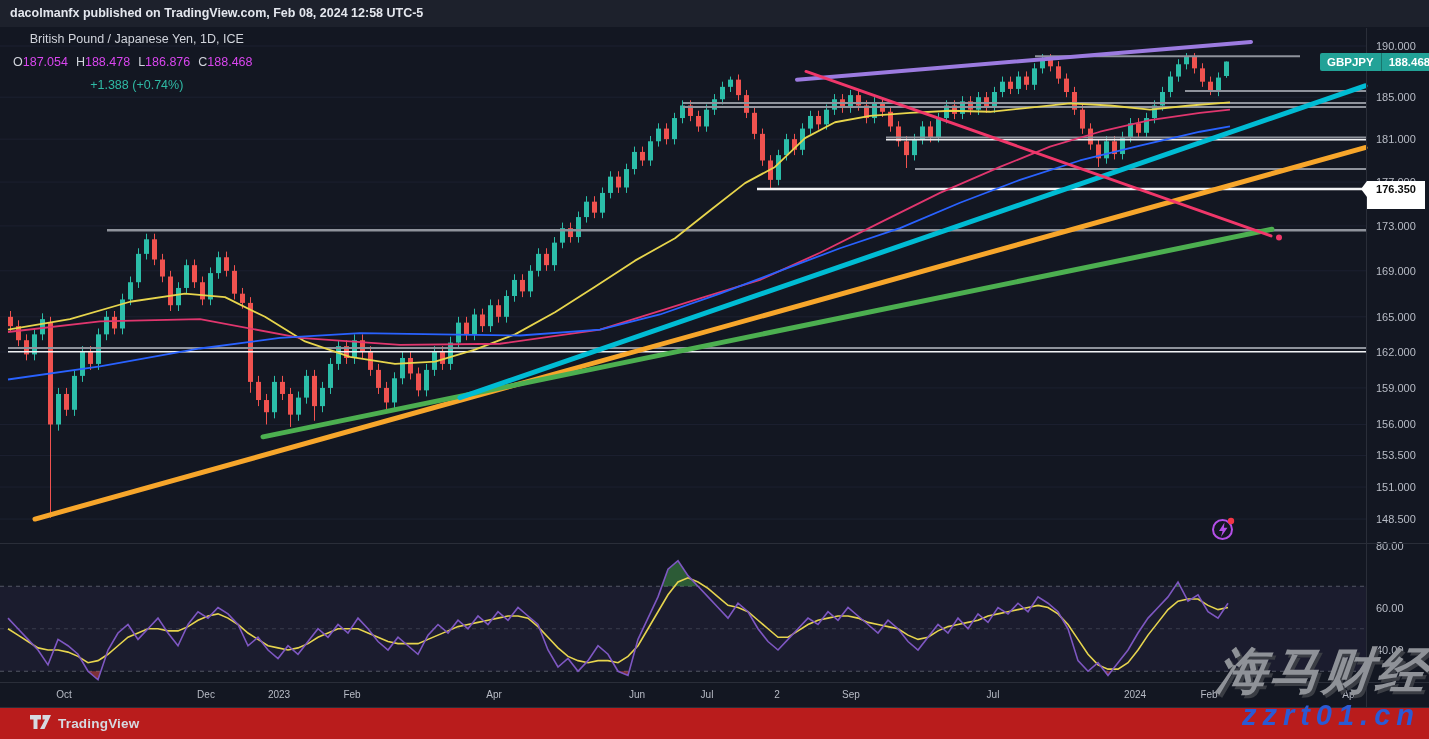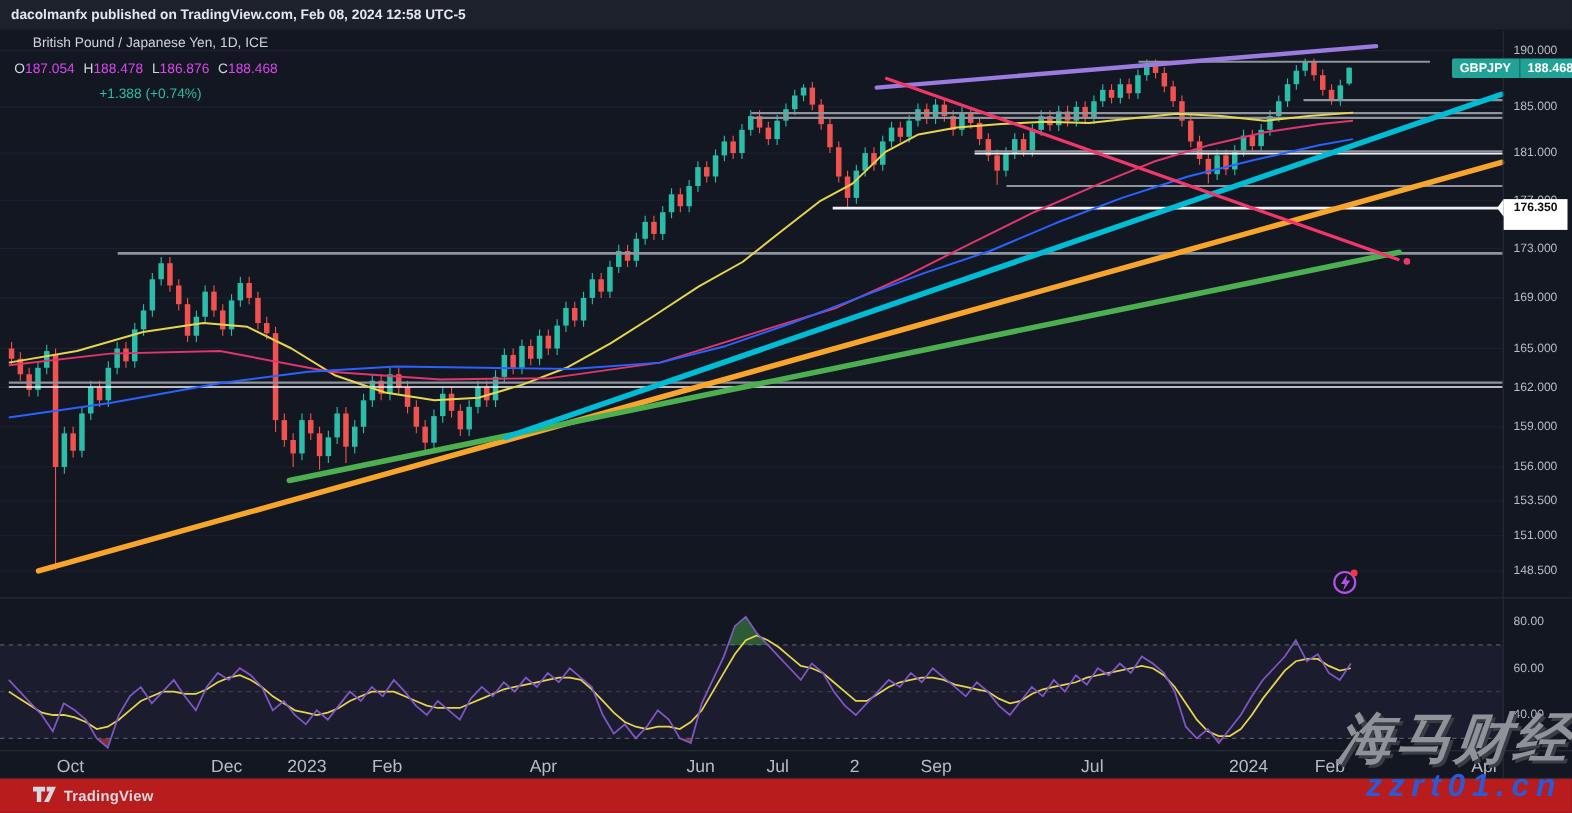--- a/index.html
+++ b/index.html
@@ -11,21 +11,21 @@
   .legend{position:absolute;left:13px;top:32px;z-index:15;font-size:12.5px;display:flex;gap:9px;align-items:center;white-space:nowrap;flex-direction:column;}
   .legend .title{color:#d1d4dc;}
   .legend .k{color:#d1d4dc;}
   .legend .v{color:#d946ef;}
   .legend .chg{color:#2fbaa5;}
   .price-axis{position:absolute;left:1367px;top:28px;width:62px;height:679px;z-index:5;}
   .axis-vline{position:absolute;left:1366px;top:28px;width:1px;height:679px;background:#2a2e39;z-index:6;}
   .ptick{position:absolute;left:9px;height:12px;line-height:12px;font-size:11px;color:#b8bcc6;white-space:nowrap;}
   .sep{position:absolute;left:0;width:1429px;height:1px;background:#2a2e39;z-index:7;}
   .time-axis{position:absolute;left:0;top:683px;width:1366px;height:24px;z-index:5;}
-  .ttick{position:absolute;top:6px;font-size:16px;color:#b8bcc6;transform:translateX(-50%);white-space:nowrap;}
+  .ttick{position:absolute;top:6px;font-size:10px;color:#b8bcc6;transform:translateX(-50%);white-space:nowrap;}
   .badge{position:absolute;left:1320px;top:53px;height:18px;display:flex;z-index:12;border-radius:2px;overflow:hidden;}
   .badge .cell{background:#22a297;color:#fff;font-size:11.5px;font-weight:700;line-height:18px;padding:0 7px;}
   .badge .cell.sym{border-right:1px solid rgba(0,0,0,.28);}
   .wlabel{position:absolute;left:1367px;top:181px;width:58px;height:28px;background:#fff;color:#0a0a0a;
           font-size:11px;font-weight:700;line-height:16px;text-align:center;z-index:12;}
   .wlabel:before{content:"";position:absolute;left:-6px;top:0;border-top:8px solid transparent;border-bottom:8px solid transparent;border-right:6px solid #fff;}
   .minds-icon{position:absolute;left:1210px;top:516px;width:26px;height:26px;z-index:12;}
   .footer{position:absolute;left:0;top:708px;width:1429px;height:31px;background:#b91c1c;z-index:20;
           display:flex;align-items:center;gap:7px;padding-left:30px;box-sizing:border-box;}
   .footer .brand{font-size:13.5px;font-weight:700;color:#d6d9e0;letter-spacing:.2px;}
@@ -416,21 +416,21 @@
     <div class="ptick" style="top: 148.05px;">177.000</div>
     <div class="ptick" style="top: 191.929px;">173.000</div>
     <div class="ptick" style="top: 236.834px;">169.000</div>
     <div class="ptick" style="top: 282.814px;">165.000</div>
     <div class="ptick" style="top: 318.037px;">162.000</div>
     <div class="ptick" style="top: 353.919px;">159.000</div>
     <div class="ptick" style="top: 390.484px;">156.000</div>
     <div class="ptick" style="top: 421.496px;">153.500</div>
     <div class="ptick" style="top: 453.017px;">151.000</div>
     <div class="ptick" style="top: 485.065px;">148.500</div>
-    <div class="ptick" style="top: 531px;">80.00</div>
+    <div class="ptick" style="top: 512px;">80.00</div>
     <div class="ptick" style="top: 573.5px;">60.00</div>
     <div class="ptick" style="top: 616px;">40.00</div>
   </div>
 <div class="time-axis" id="time-axis">
     <div class="ttick" style="left: 64px;">Oct</div>
     <div class="ttick" style="left: 206px;">Dec</div>
     <div class="ttick" style="left: 279px;">2023</div>
     <div class="ttick" style="left: 352px;">Feb</div>
     <div class="ttick" style="left: 494px;">Apr</div>
     <div class="ttick" style="left: 637px;">Jun</div>

